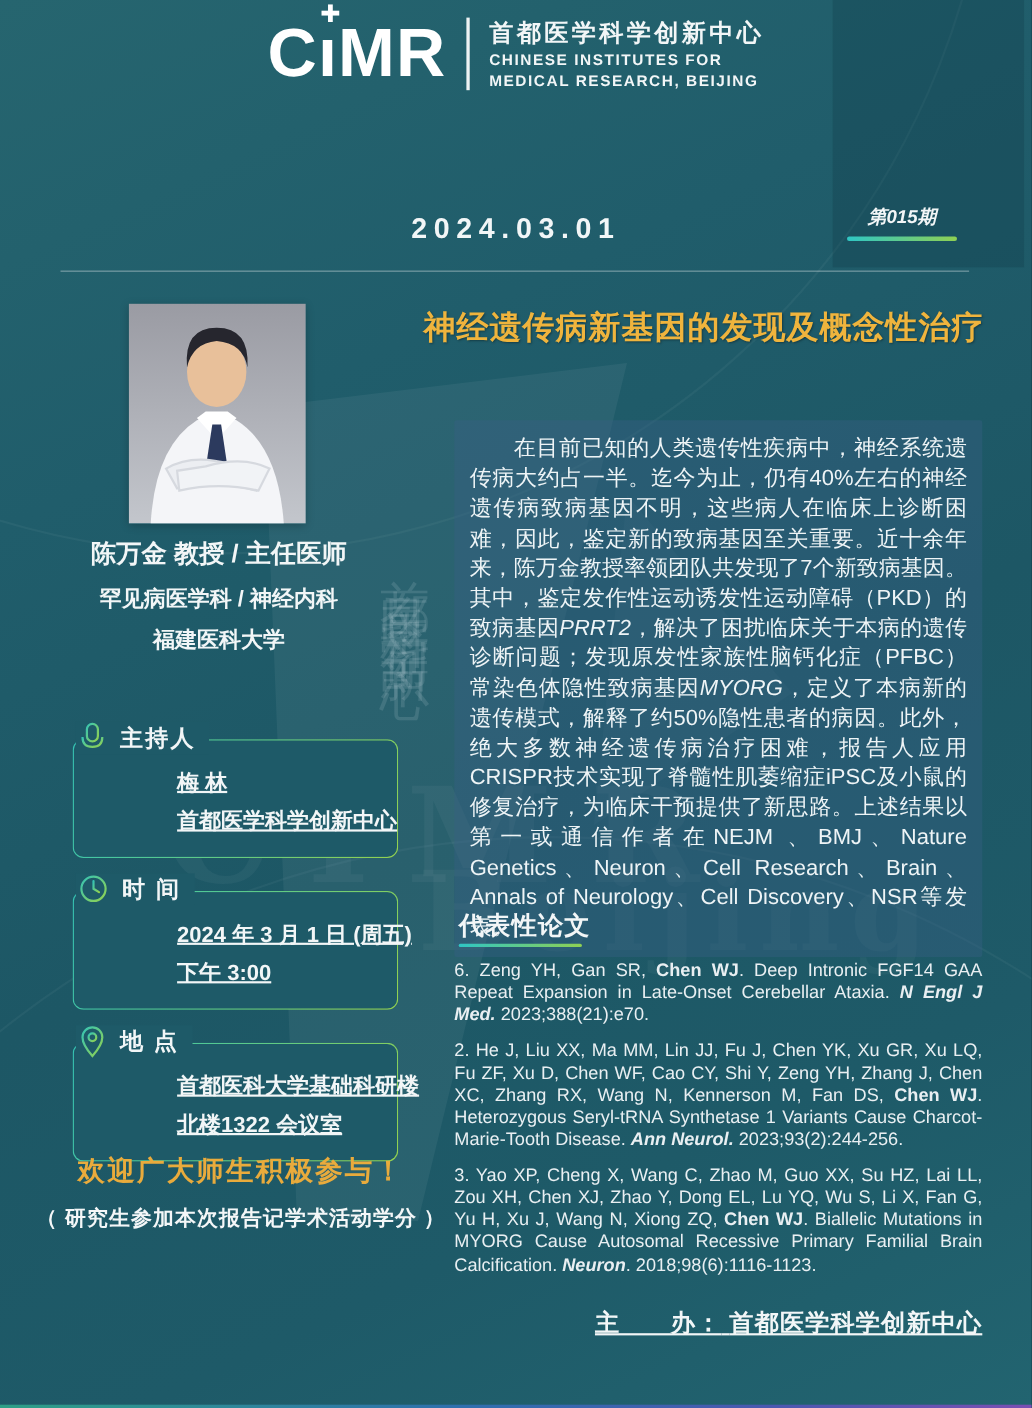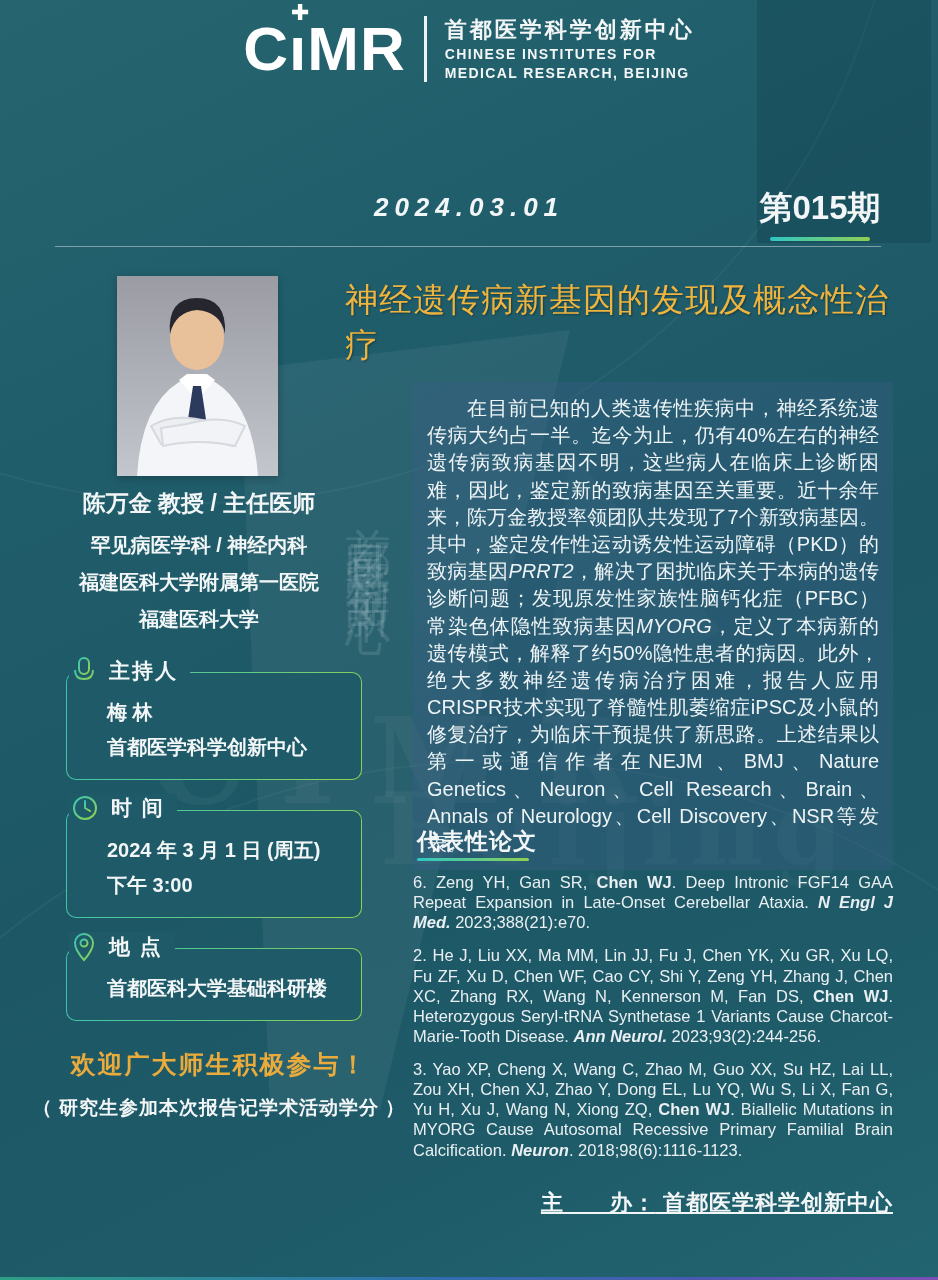--- a/index.html
+++ b/index.html
@@ -31,46 +31,47 @@
   .logo-row{position:absolute;top:16px;left:0;width:100%;display:flex;justify-content:center;align-items:center;gap:18px;}
   .wordmark{display:flex;align-items:flex-end;font-weight:800;font-size:62px;line-height:1;letter-spacing:1px;color:#fff;}
   .iword{position:relative;display:inline-block;}
   .cross{position:absolute;top:-16px;left:2px;font-size:22px;font-weight:400;}
   .logo-divider{width:3px;height:66px;background:rgba(255,255,255,0.92);}
   .logo-right{display:flex;flex-direction:column;justify-content:center;line-height:1.25;}
   .logo-cn{font-size:22px;font-weight:bold;letter-spacing:3px;}
   .logo-en{font-size:14px;font-weight:bold;letter-spacing:1.4px;margin-top:2px;}
   
   .main-title{position:absolute;top:108px;left:0;width:100%;text-align:center;font-size:44px;font-weight:700;letter-spacing:3px;color:#ffffff;}
-  .date-line{position:absolute;top:192px;left:0;width:100%;text-align:center;font-size:26px;font-weight:600;letter-spacing:6px;font-style:italic;}
+  .date-line{position:absolute;top:192px;left:0;width:100%;text-align:center;font-size:26px;font-weight:600;letter-spacing:6px;}
   .issue-badge{position:absolute;top:186px;left:750px;width:140px;text-align:center;}
-  .issue-text{font-size:33px;font-weight:600;}
+  .issue-text{font-size:17px;font-weight:600;font-style:italic;}
   .issue-underline{width:100px;height:4px;border-radius:2px;margin:6px auto 0;background:linear-gradient(90deg,#2fc6c4,#8fd053);}
   .header-sep{position:absolute;top:246px;left:55px;width:826px;height:1px;background:rgba(255,255,255,0.42);}
   
   .photo{position:absolute;left:117px;top:276px;width:161px;height:200px;box-shadow:0 2px 8px rgba(0,0,0,0.25);}
   .speaker-name{position:absolute;left:38px;top:488px;width:322px;text-align:center;font-size:23px;font-weight:bold;}
   .affiliations{position:absolute;left:28px;top:527px;width:342px;text-align:center;font-size:20px;font-weight:bold;line-height:37px;}
   
   .sections{position:absolute;left:66px;top:672px;width:296px;}
   .section{position:relative;margin-bottom:30px;}
   .section-box{
     position:relative;border:1.5px solid transparent;border-radius:10px;
     background:linear-gradient(#1e5a68,#1e5a68) padding-box,linear-gradient(115deg,#35c4b4 0%,#62cb83 55%,#93d24f 100%) border-box;
-    padding:22px 10px 14px 40px;
+    padding:22px 10px 14px 94px;
+    text-decoration:underline;
   }
   .legend{position:absolute;top:-17px;left:2px;display:flex;align-items:center;gap:12px;background:#1e5a68;padding:0 12px 0 2px;}
   .legend-label{font-size:21px;font-weight:bold;letter-spacing:2px;white-space:nowrap;}
   .section-line{font-size:20px;font-weight:bold;line-height:35px;white-space:nowrap;}
   
   .welcome{position:absolute;left:18px;top:1048px;width:402px;text-align:center;}
   .welcome-main{font-size:25px;font-weight:bold;letter-spacing:2px;color:#e9ab3c;}
   .welcome-note{margin-top:14px;font-size:19px;font-weight:bold;letter-spacing:1px;color:#f4f7f8;}
   
-  .talk-title{position:absolute;left:345px;top:278px;width:550px;text-align:left;font-size:33px;font-weight:normal;letter-spacing:1px;color:#efb43d;text-shadow:1px 1px 2px rgba(0,0,0,0.35);}
+  .talk-title{position:absolute;left:345px;top:278px;width:550px;text-align:right;font-size:29px;font-weight:bold;letter-spacing:1px;color:#efb43d;text-shadow:1px 1px 2px rgba(0,0,0,0.35);}
   .abstract-box{
     position:absolute;left:413px;top:382px;width:480px;box-sizing:border-box;
     background:rgba(56,95,130,0.42);padding:13px 14px;border-radius:2px;
   }
   .abstract{margin:0;font-size:20px;line-height:1.36;text-align:justify;text-indent:2em;color:#eef4f6;}
   .papers-heading{position:absolute;left:417px;top:826px;font-size:23px;font-weight:bold;letter-spacing:1px;}
   .papers-underline{position:absolute;left:417px;top:858px;width:112px;height:3px;border-radius:2px;background:linear-gradient(90deg,#2fc6c4,#8fd053);}
   .refs{position:absolute;left:413px;top:872px;width:480px;}
   .ref{margin:0 0 13px 0;font-size:16.5px;line-height:1.22;text-align:justify;color:#e9eff2;}
   .b{font-weight:bold;}
@@ -129,21 +130,20 @@
     <path d="M20 200 Q24 130 62 106 L80 100 L98 106 Q136 130 141 200 Z" fill="#f4f5f8"></path>
     <path d="M62 104 L80 124 L98 104 L90 98 L70 98 Z" fill="#ffffff"></path>
     <path d="M76 110 L84 110 L90 150 L80 162 L70 150 Z" fill="#2c3a5e"></path>
     <path d="M34 150 Q58 136 92 146 L118 152 L116 170 Q80 160 44 168 Z" fill="#eceef2" stroke="#d6d9df" stroke-width="2"></path>
     <path d="M128 150 Q104 138 70 148 L44 152 L46 170 Q82 162 118 170 Z" fill="#f1f3f6" stroke="#d6d9df" stroke-width="2"></path>
   </svg>
 
   <div class="speaker-name">陈万金  教授 / 主任医师</div>
   <div class="affiliations">
     <div>罕见病医学科 / 神经内科</div>
-    <div>福建医科大学附属第一医院</div>
     <div>福建医科大学</div>
   </div>
 
   <div class="sections">
 
     <div class="section">
       <div class="section-box">
         <div class="legend">
           <svg width="26" height="30" viewBox="0 0 26 30">
             <defs>
@@ -194,20 +194,21 @@
               <stop offset="0" stop-color="#35c4b4"></stop>
                   <stop offset="1" stop-color="#93d24f"></stop>
             </linearGradient>
               </defs>
             <path d="M13 2 a9 9 0 0 1 9 9 q0 7 -9 17 q-9 -10 -9 -17 a9 9 0 0 1 9 -9 Z" fill="none" stroke="url(#gpin)" stroke-width="2"></path>
             <circle cx="13" cy="11" r="3.5" fill="none" stroke="url(#gpin)" stroke-width="2"></circle>
           </svg>
           <span class="legend-label">地 点</span>
         </div>
         <div class="section-line">首都医科大学基础科研楼</div>
+        <div class="section-line">北楼1322 会议室</div>
       </div>
     </div>
 
   </div>
 
   <div class="welcome">
     <div class="welcome-main">欢迎广大师生积极参与！</div>
     <div class="welcome-note">（ 研究生参加本次报告记学术活动学分 ）</div>
   </div>
 

